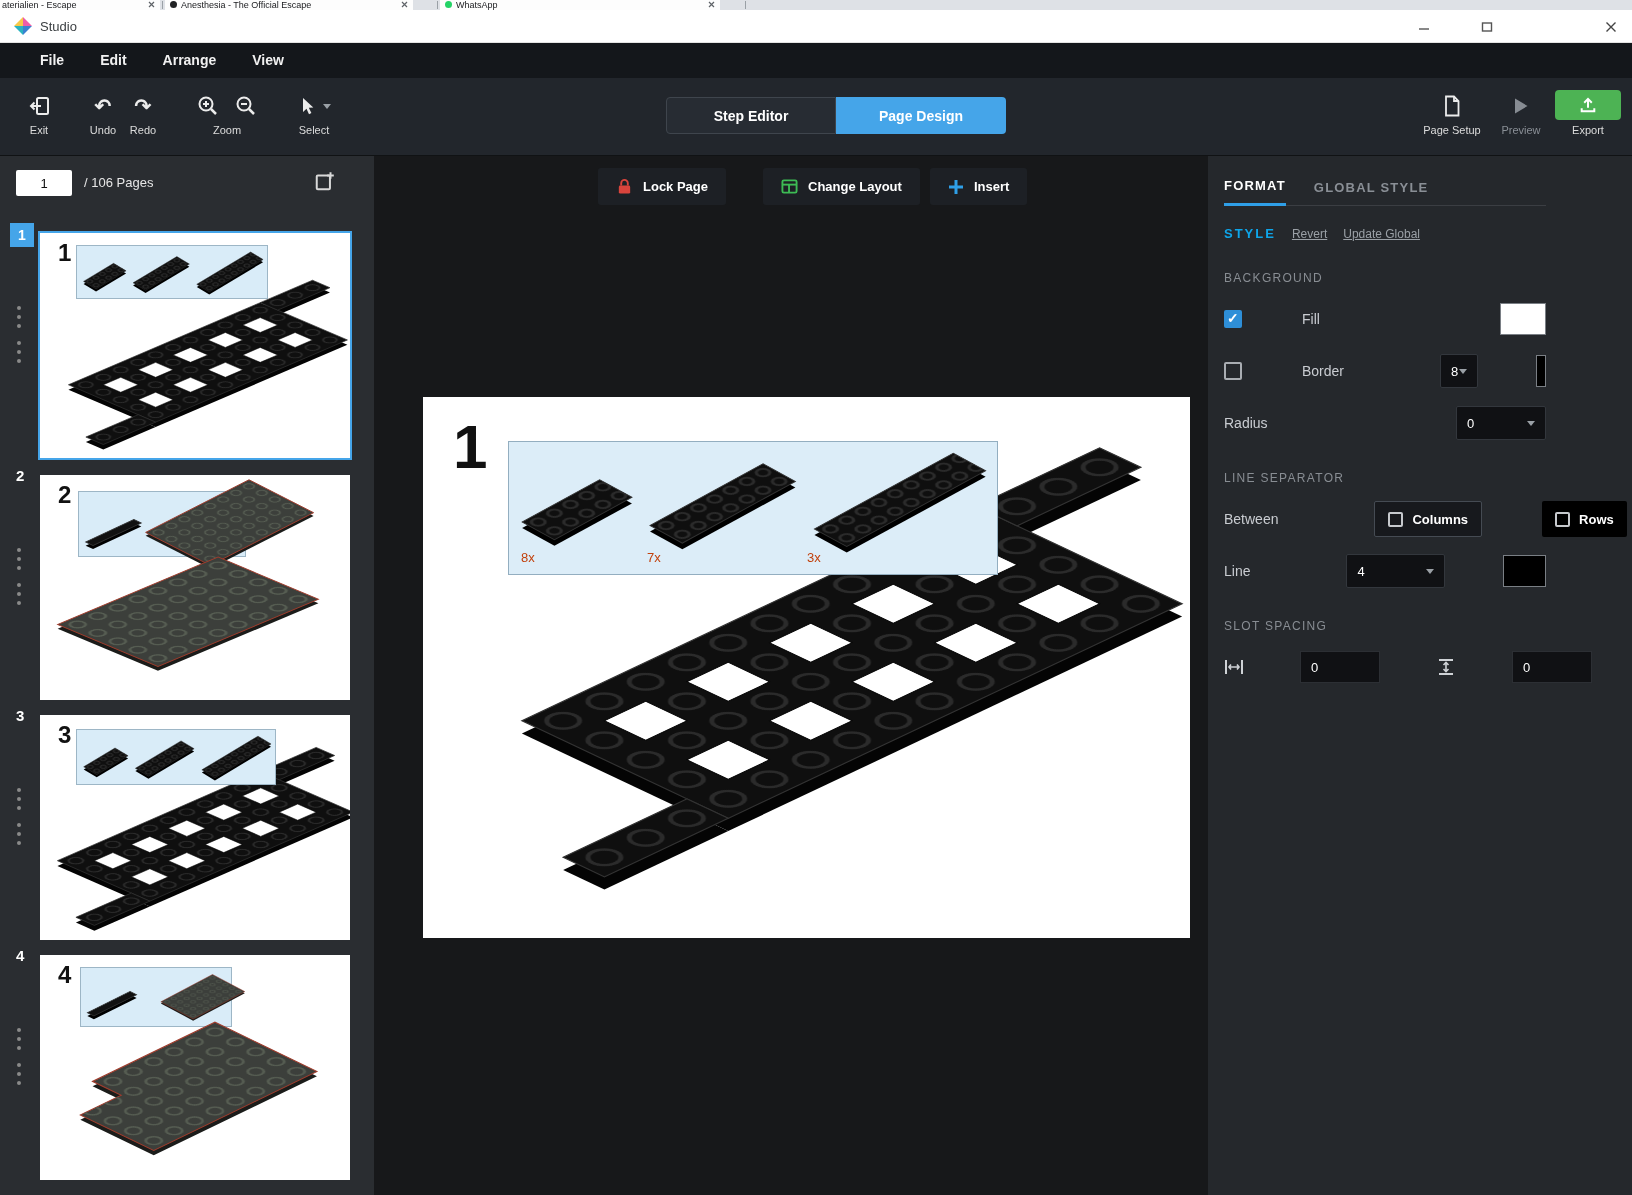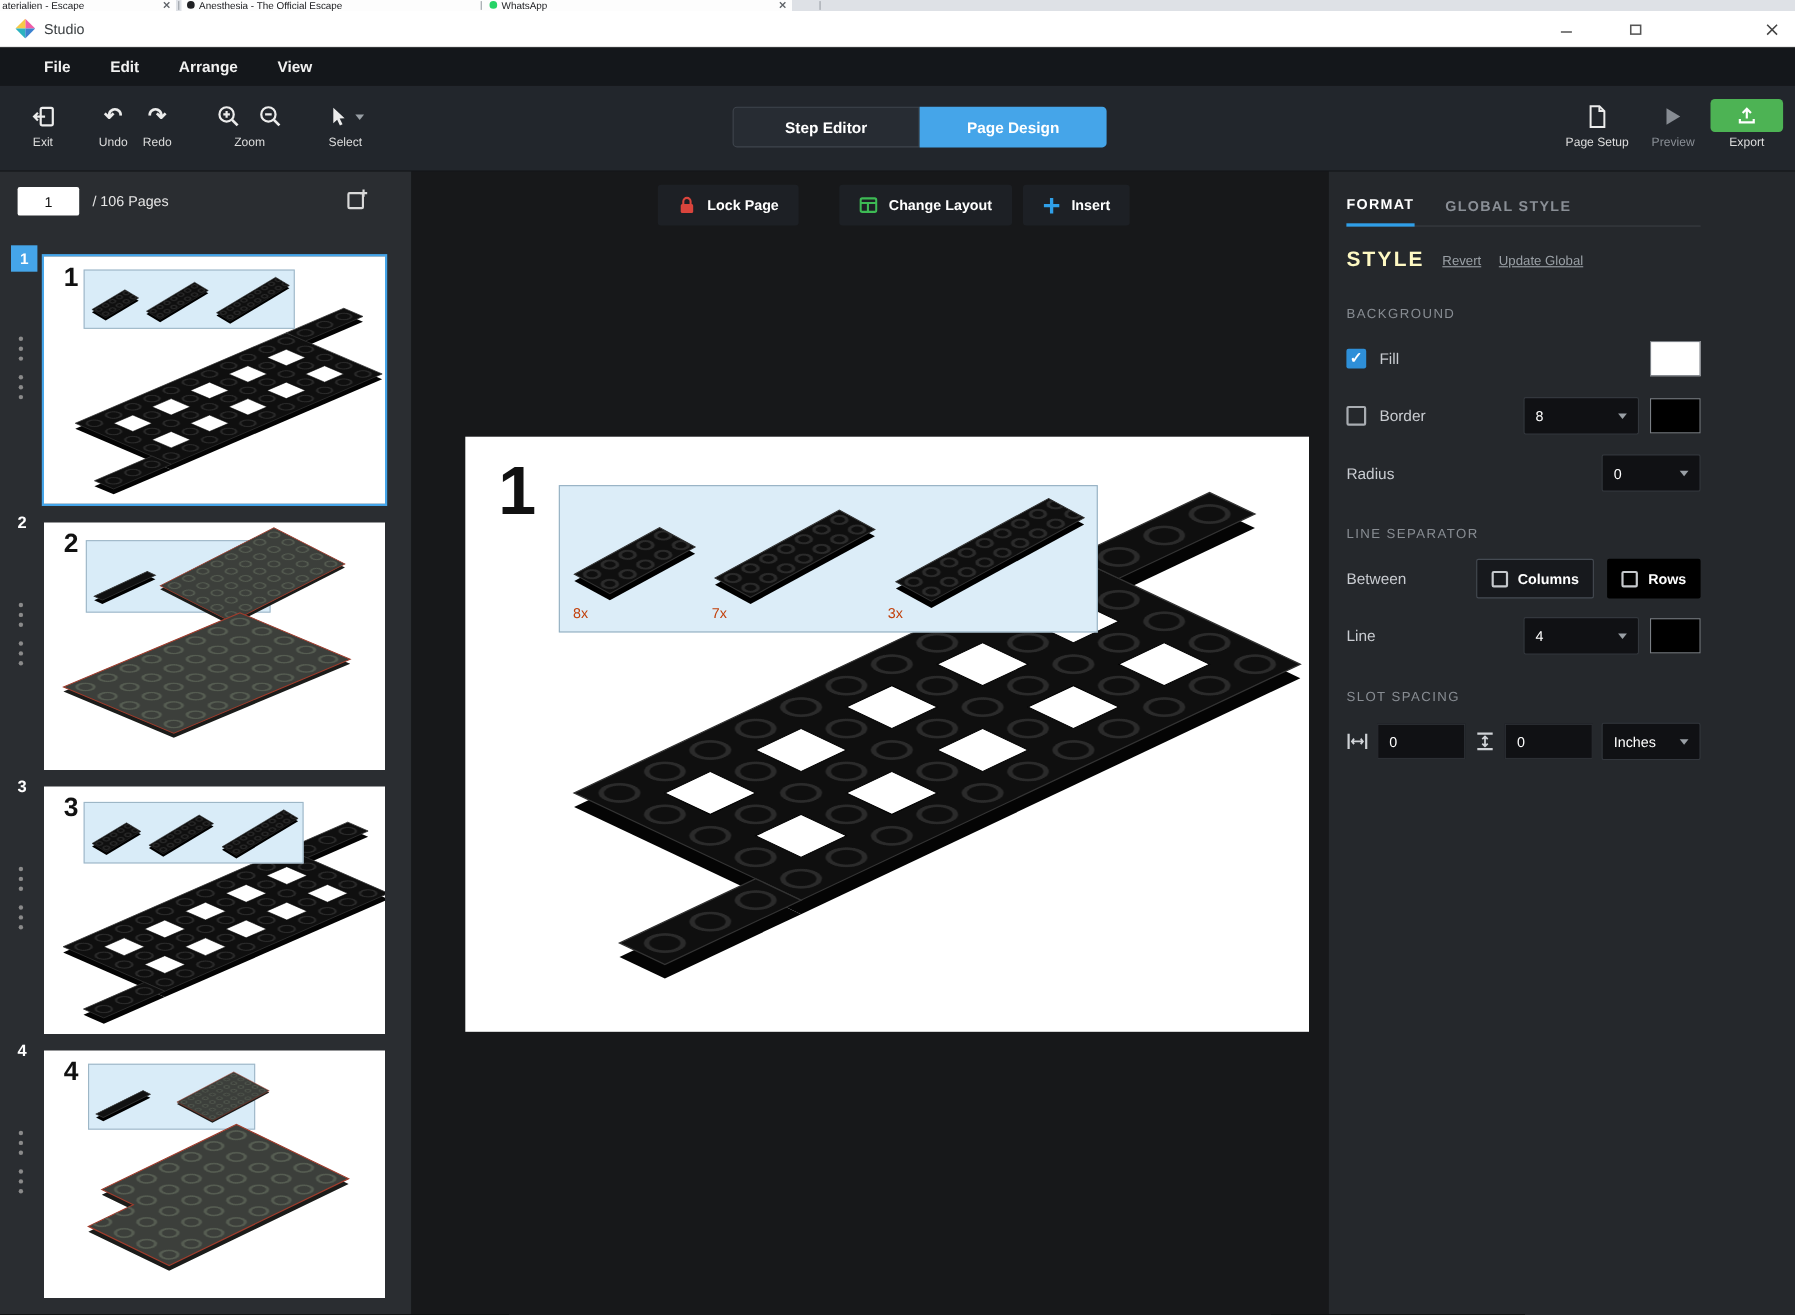--- a/index.html
+++ b/index.html
@@ -69,26 +69,26 @@
   #callout svg{position:absolute; left:4px; top:4px;}
   .qty{position:absolute; top:108px; font-size:13px; color:#c2410c;}
 
   
   #panel{position:absolute; top:156px; right:0; width:424px; bottom:0; background:#25282c;}
   .panel-inner{padding:0 86px 0 16px;}
   .panel-tabs{height:50px; display:flex; align-items:flex-end; gap:28px; border-bottom:1px solid #3b3e43;}
   .ptab{padding-bottom:10px; font-size:13px; font-weight:700; letter-spacing:1.2px; color:#8a8f96; cursor:pointer;}
   .ptab.active{color:#fff; border-bottom:3px solid var(--insert-blue); margin-bottom:-1px;}
   .style-row{display:flex; align-items:center; margin-top:20px;}
-  .style-heading{color:#fef9c3; font-size:19px; font-weight:700; letter-spacing:2px;}
+  .style-heading{color:#0ea5e9; font-size:13px; font-weight:700; letter-spacing:2px;}
   .link{color:#9aa0a6; font-size:12px; text-decoration:underline; cursor:pointer;}
   .style-row .link{margin-left:16px;}
   .style-row .link:first-of-type{margin-left:auto;}
   .section-heading{margin-top:30px; color:#888d93; font-size:12px; letter-spacing:1.3px;}
-  .prow{display:flex; align-items:center; margin-top:16px; height:36px;}
+  .prow{display:flex; align-items:center; margin-top:16px; height:36px;gap:48px;}
   .spacer{flex:1;}
   .plabel{color:#c9ccd1; font-size:14px; margin-left:12px;}
   .plabel.noind{margin-left:0;}
   .cb{width:18px; height:18px; border-radius:2px; flex:0 0 auto; position:relative; cursor:pointer;}
   .cb.checked{background:#2e8fd8;}
   .cb.checked::after{content:"✓"; position:absolute; left:3px; top:0px; color:#fff; font-size:14px; font-weight:700;}
   .cb.unchecked{border:2px solid #a9adb2; background:transparent;}
   .cb.small{width:15px; height:15px; border:2px solid #c6c9cd; border-radius:2px;}
   .swatch{width:46px; height:32px; border:1px solid #7a7f85; margin-left:10px; cursor:pointer;}
   .swatch.white{background:#fff;}
@@ -217,21 +217,21 @@
 <div id="app">
 
   <div id="browser-strip">
     <div class="btab" style="left:0; width:160px;">
       <span class="tlabel" style="left:2px;">aterialien - Escape</span>
       <svg class="tclose" width="7" height="7" viewBox="0 0 7 7">
           <path d="M1 1 L6 6 M6 1 L1 6" stroke="#5f6368" stroke-width="1.2"></path>
         </svg>
     </div>
     <div class="tsep" style="left:162px;"></div>
-    <div class="btab" style="left:165px; width:292px;padding-left:41px;">
+    <div class="btab" style="left:165px; width:248px;padding-left:41px;">
       <span class="fav" style="background:#202124;"></span>
       <span class="tlabel">Anesthesia - The Official Escape</span>
       <svg class="tclose" width="7" height="7" viewBox="0 0 7 7">
           <path d="M1 1 L6 6 M6 1 L1 6" stroke="#5f6368" stroke-width="1.2"></path>
         </svg>
     </div>
     <div class="tsep" style="left:437px;"></div>
     <div class="btab" style="left:440px; width:280px;">
       <span class="fav" style="background:var(--whatsapp-green);"></span>
       <span class="tlabel">WhatsApp</span>

